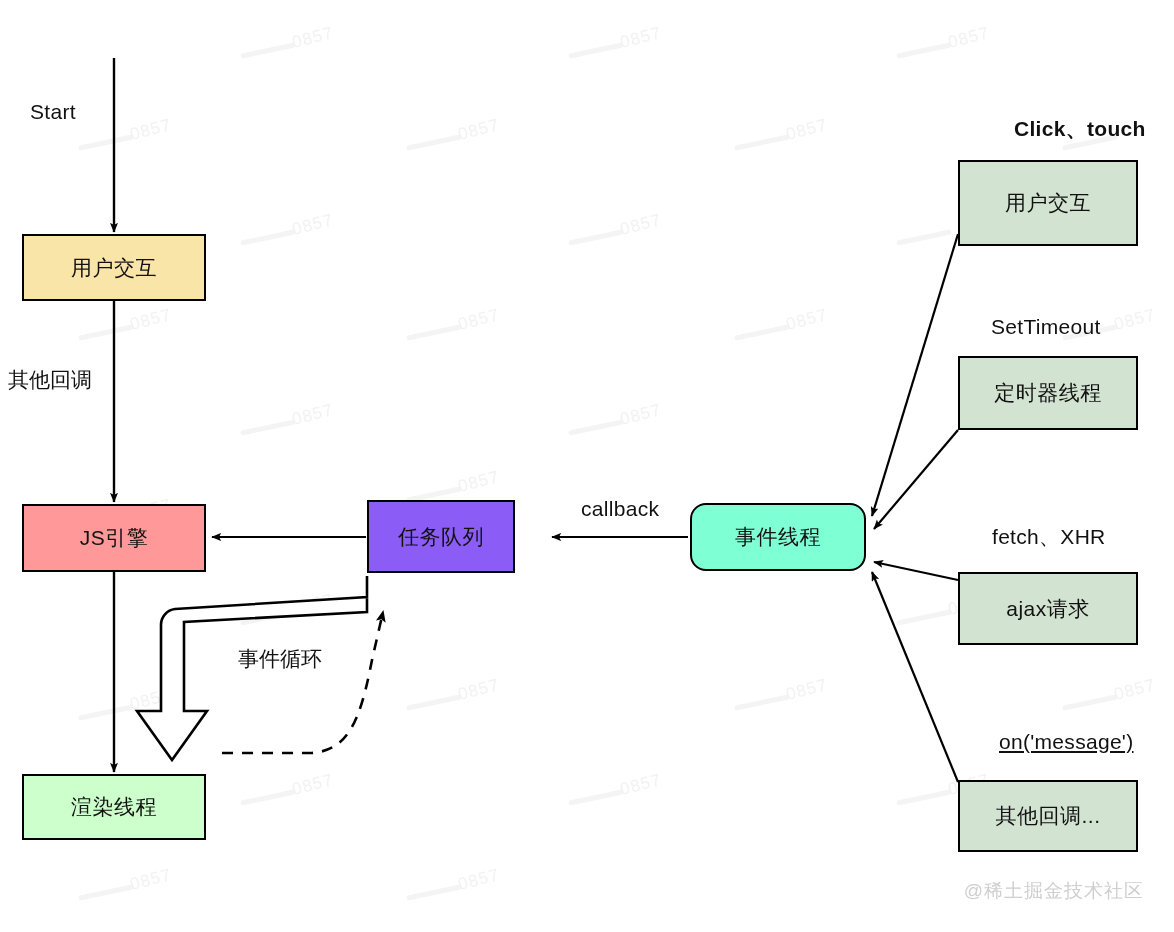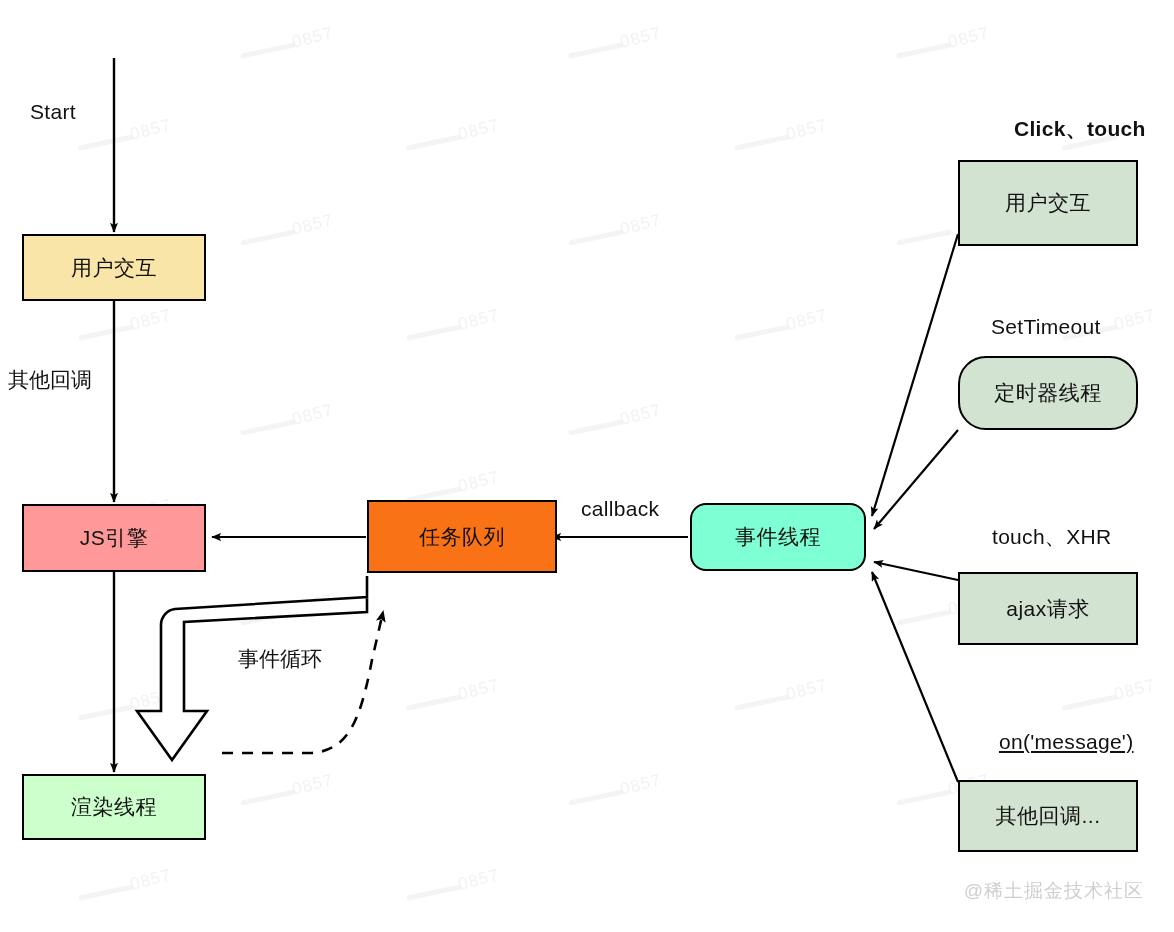--- a/index.html
+++ b/index.html
@@ -183,34 +183,34 @@
 
   <path d="M 222,753 L 312,753 C 348,750 360,722 372,660 L 383,612" fill="none" stroke="#000000" stroke-width="2.6" stroke-dasharray="11 9" marker-end="url(#arrowhead-dash)"></path>
 </svg>
 
 <div class="label en" style="left:30px; top:100px;">Start</div>
 <div class="label" style="left:8px; top:366px;">其他回调</div>
 <div class="label" style="left:238px; top:645px;">事件循环</div>
 <div class="label en" style="left:581px; top:497px;">callback</div>
 <div class="label en" style="left:1014px; top:115px;font-weight:bold;">Click、touch</div>
 <div class="label en" style="left:991px; top:315px;">SetTimeout</div>
-<div class="label en" style="left:992px; top:523px;">touch、XHR</div>
+<div class="label en" style="left:992px; top:523px;">fetch、XHR</div>
 <div class="label en" style="left:999px; top:730px;text-decoration:underline;">on('message')</div>
 
 <div class="node" style="left:22px; top:234px; width:184px; height:67px; background:#FAE5A8;">用户交互</div>
 
 <div class="node" style="left:22px; top:504px; width:184px; height:68px; background:#FF9999;">JS引擎</div>
 
 <div class="node" style="left:22px; top:774px; width:184px; height:66px; background:#CCFFCC;">渲染线程</div>
 
-<div class="node" style="left:367px; top:500px; width:190px; height:73px; background:#f97316;">任务队列</div>
+<div class="node" style="left:367px; top:500px; width:148px; height:73px; background:#8b5cf6;">任务队列</div>
 
 <div class="node" style="left:690px; top:503px; width:176px; height:68px; background:#7FFFD4;border-radius:16px;">事件线程</div>
 
 <div class="node" style="left:958px; top:160px; width:180px; height:86px; background:#D3E3D1;">用户交互</div>
 
-<div class="node" style="left:958px; top:356px; width:180px; height:74px; background:#D3E3D1;border-radius:28px;">定时器线程</div>
+<div class="node" style="left:958px; top:356px; width:180px; height:74px; background:#D3E3D1;">定时器线程</div>
 
 <div class="node" style="left:958px; top:572px; width:180px; height:73px; background:#D3E3D1;">ajax请求</div>
 
 <div class="node" style="left:958px; top:780px; width:180px; height:72px; background:#D3E3D1;text-align:right;">其他回调...</div>
 
 <div id="brand-watermark">@稀土掘金技术社区</div>
 
 </body></html>

